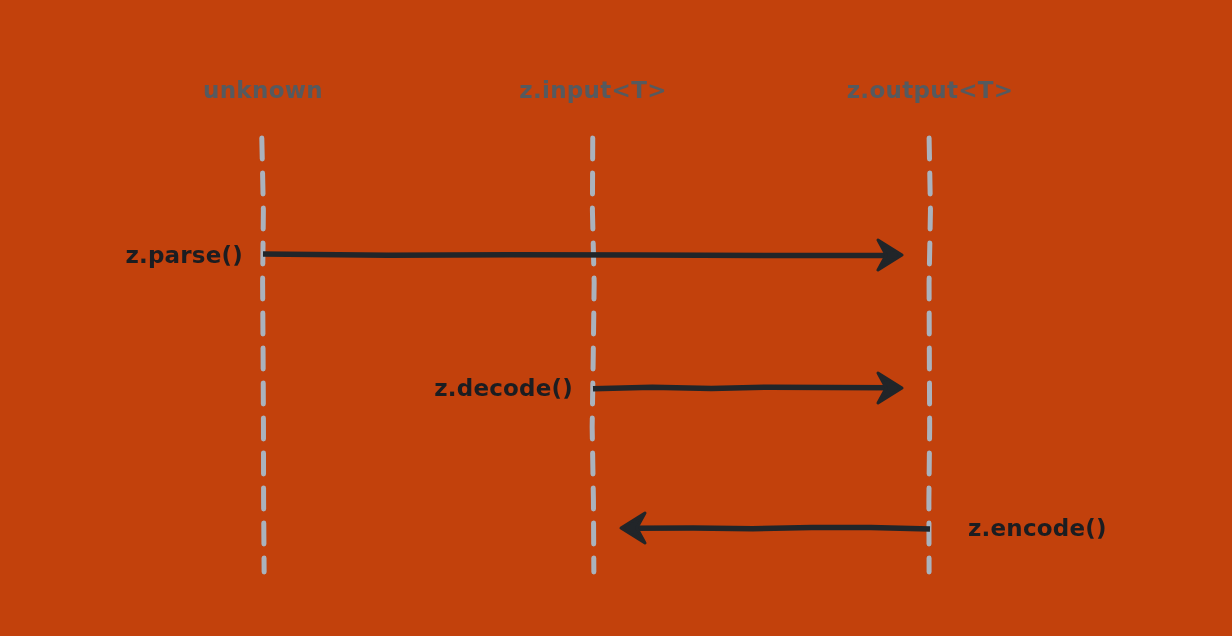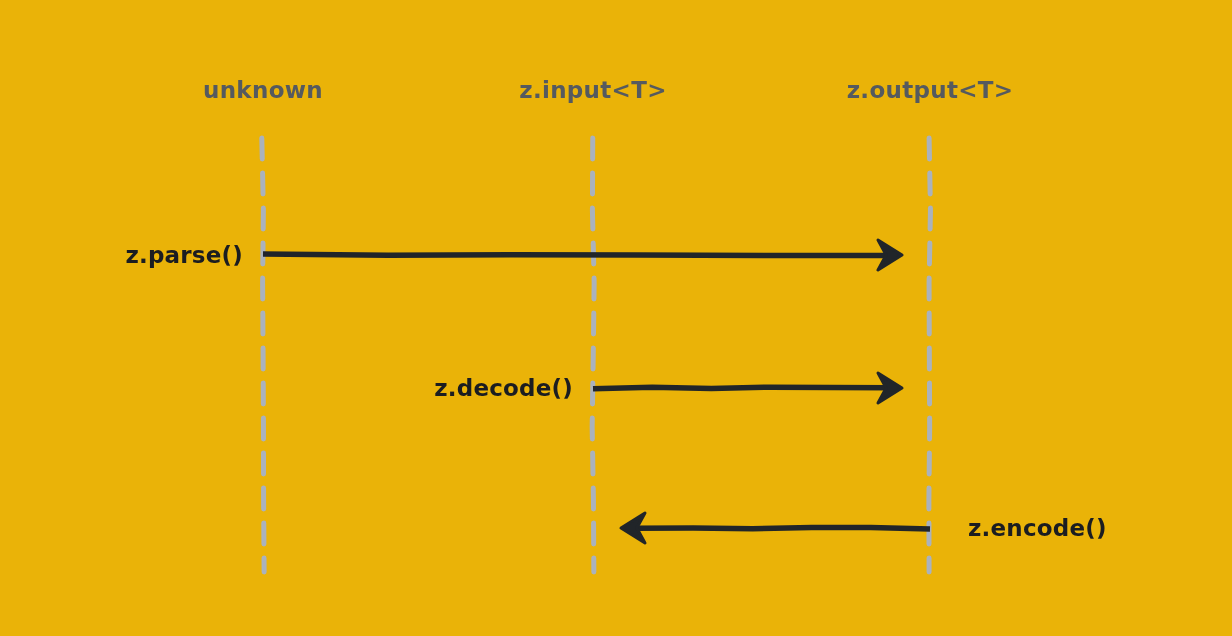--- a/index.html
+++ b/index.html
@@ -11,21 +11,21 @@
     width: 1232px;
     height: 636px;
     background: #f7f9fb;
     font-family: "DejaVu Sans", sans-serif;
     overflow: hidden;
   }
   #diagram-root {
     position: relative;
     width: 1232px;
     height: 636px;
-    background: #eab308;
+    background: #c2410c;
   }
   #diagram-svg {
     position: absolute;
     top: 0;
     left: 0;
     width: 1232px;
     height: 636px;
     display: block;
   }
   .participant-label {

